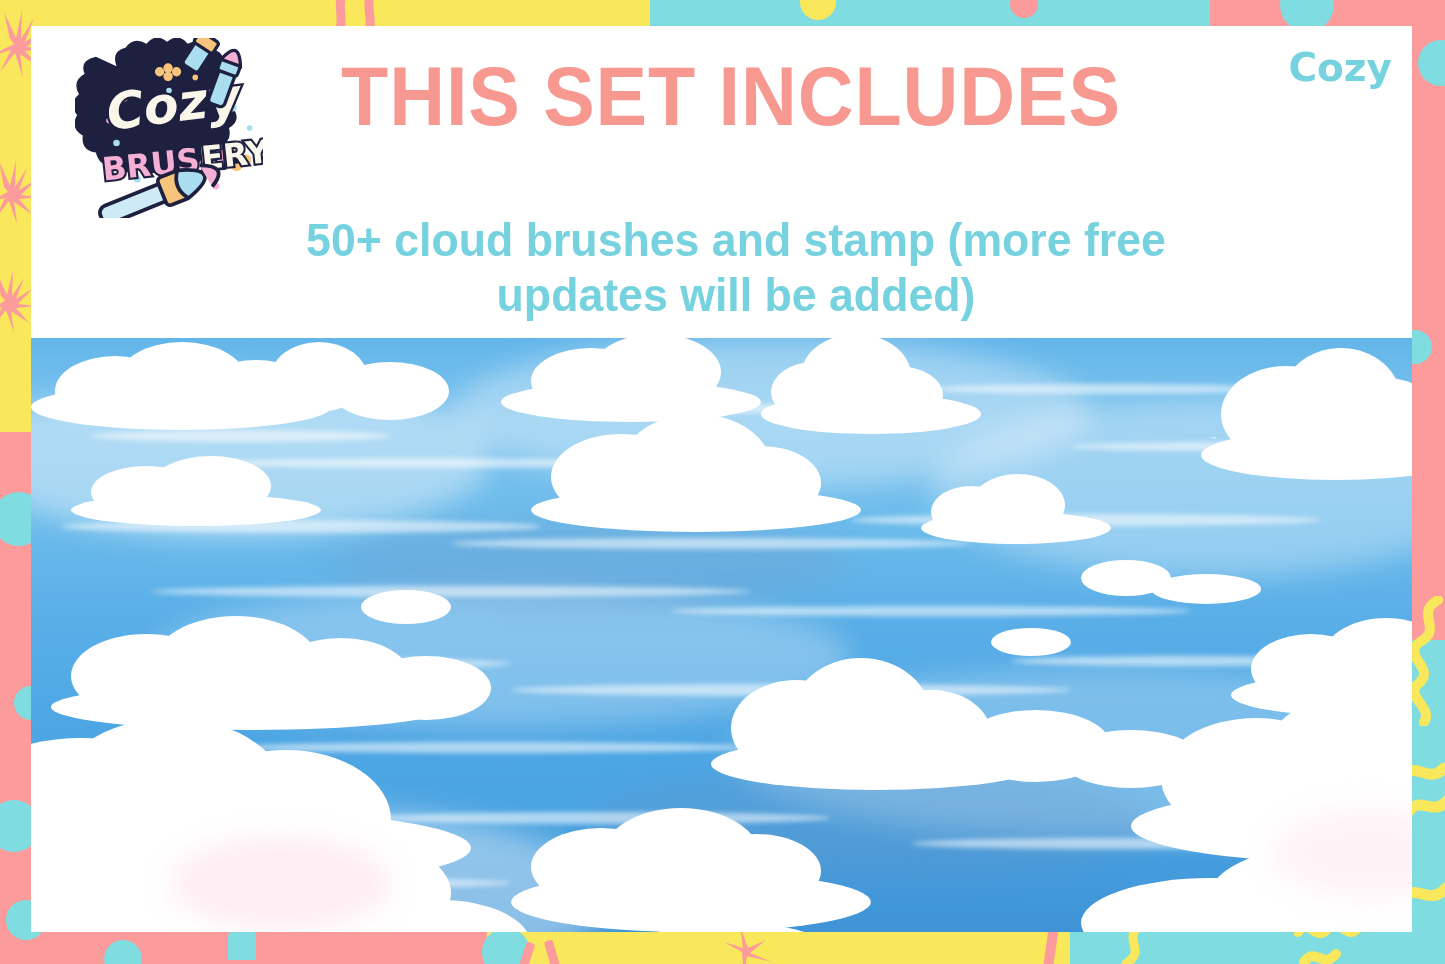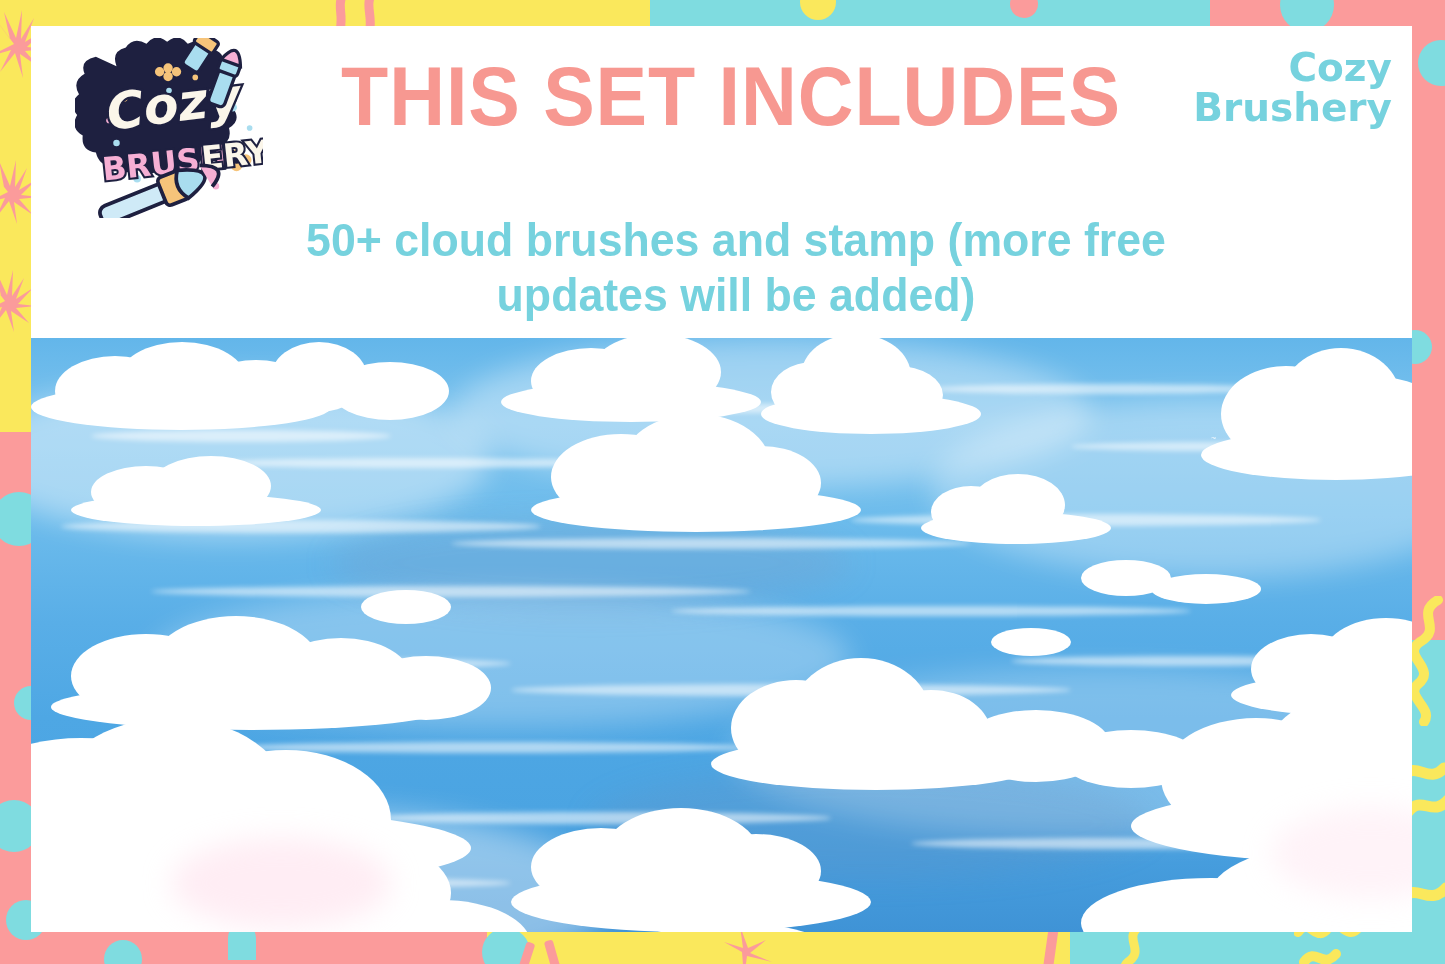--- a/index.html
+++ b/index.html
@@ -336,21 +336,20 @@
             <path d="M116 146 q50 16 0 32 q-12 -16 0 -32 Z" fill="#A9DDEF" stroke="#1E2040" stroke-width="4"></path>
             <path d="M140 150 q30 12 4 26" fill="#F6AFD4" stroke="#1E2040" stroke-width="4"></path>
           </g>
         </svg>
       </div>
 
       <div class="headline">THIS SET INCLUDES</div>
 
       <div class="site">
         <div>Cozy</div>
-        <div>Brushery</div>
       </div>
 
       <div class="subhead">
         <div>50+ cloud brushes and stamp (more free</div>
         <div>updates will be added)</div>
       </div>
     </div>
 
     <div class="sky">
       <div class="sky-layer">

